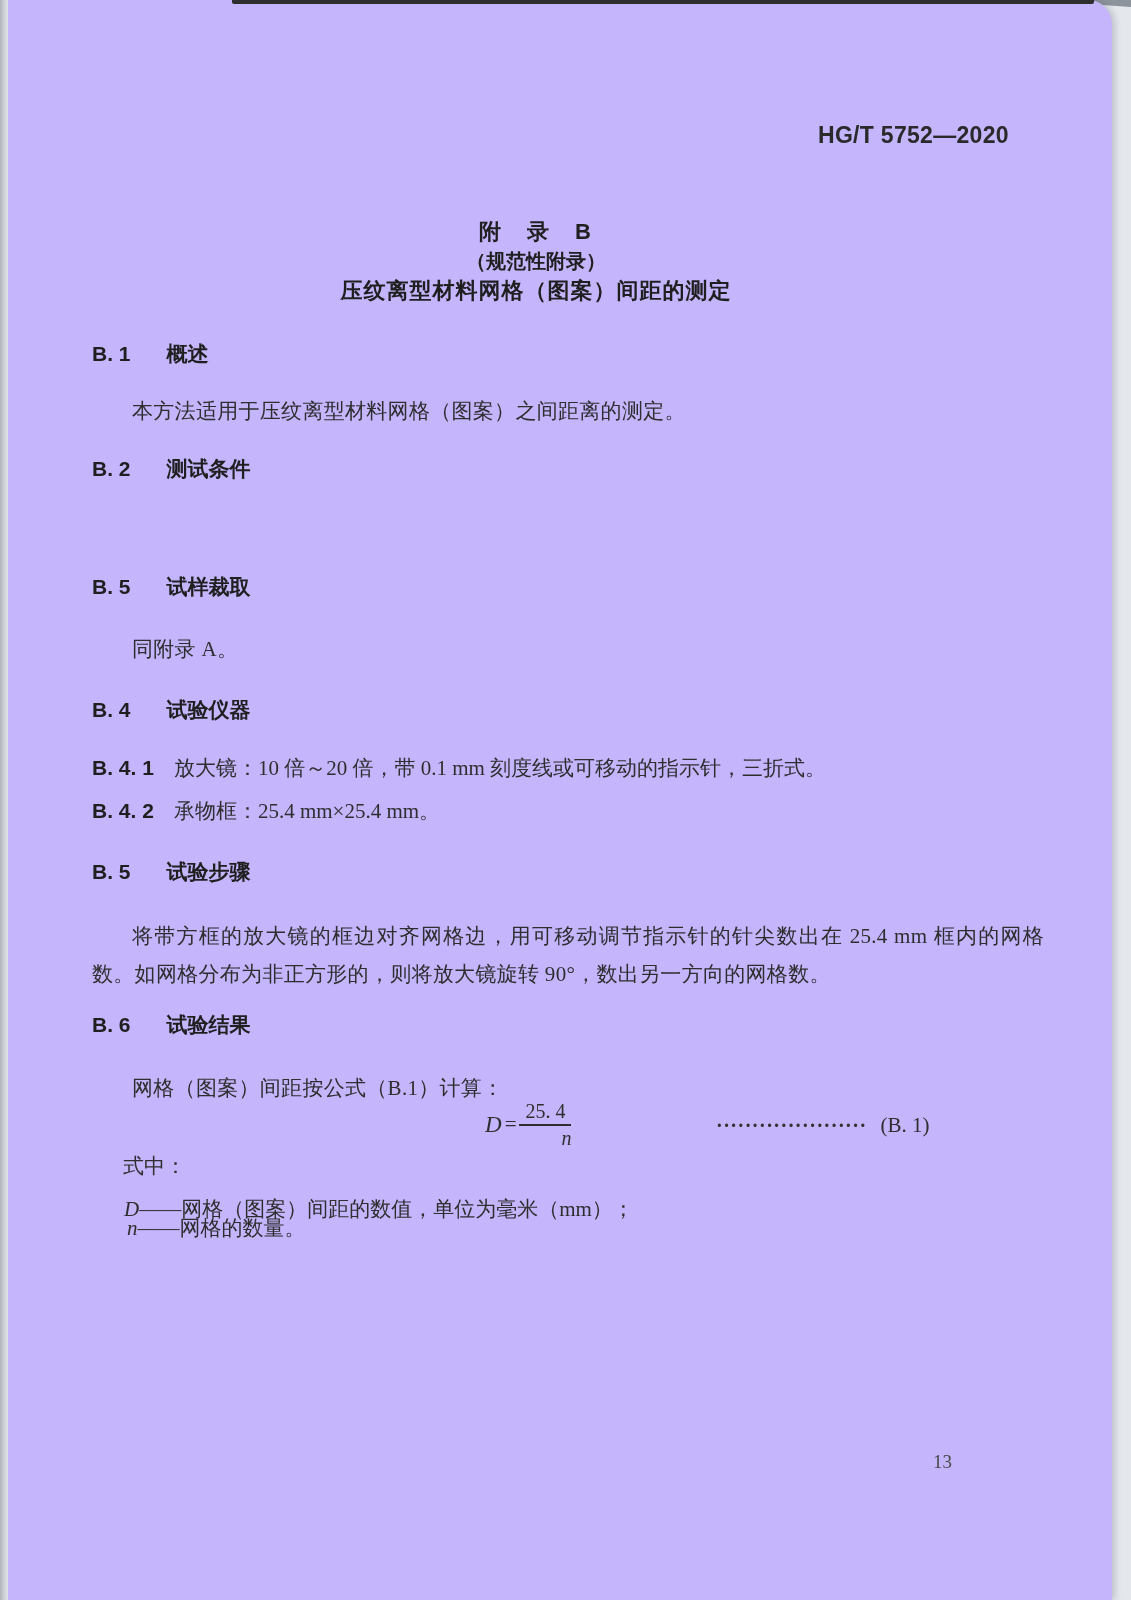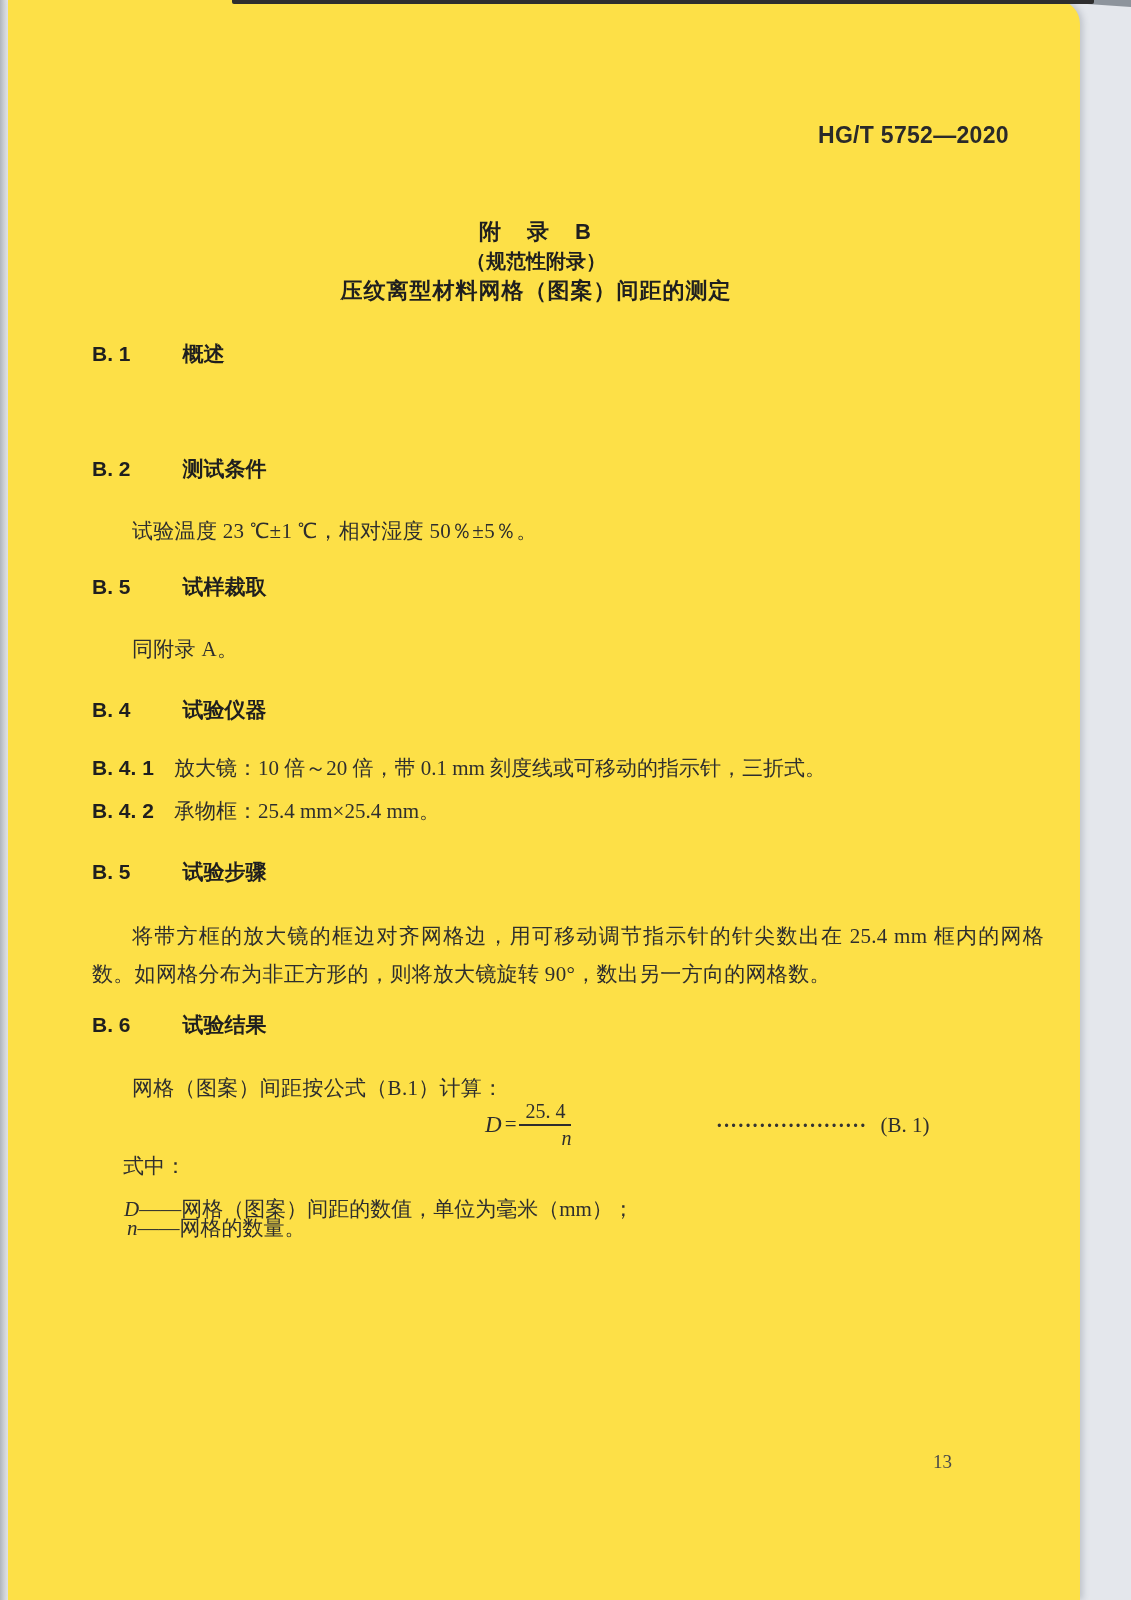--- a/index.html
+++ b/index.html
@@ -28,23 +28,24 @@
     left: 1062px; top: -4px;
     width: 80px; height: 9px;
     background: #8d949c;
     transform: rotate(4deg);
   }
   
   .page {
     position: absolute;
     left: 8px; top: 0;
     width: 1072px; height: 1600px;
-    background: #fde047;
+    background: #c4b5fd;
     border-radius: 0 24px 0 0;
     box-shadow: 3px 0 6px rgba(60, 70, 85, 0.22);
+    padding-left: 32px;
   }
   .top-scan-line {
     position: absolute;
     left: 224px; top: 0;
     width: 862px; height: 4px;
     background: #2e2e2e;
     border-radius: 0 0 2px 2px;
   }
   
   .sans-bold {
@@ -69,21 +70,21 @@
   }
   .title-l1 { position: absolute; top: 217px; width: 100%; font-size: 22px; letter-spacing: 2px; }
   .title-l2 { position: absolute; top: 248px; width: 100%; font-size: 20px; }
   .title-l3 { position: absolute; top: 276px; width: 100%; font-size: 22px; letter-spacing: 1px; }
   .section-heading {
     position: absolute;
     left: 84px;
     font-size: 21px;
     white-space: nowrap;
   }
-  .section-heading .sec-title { margin-left: 52px; }
+  .section-heading .sec-title { margin-left: 36px; }
   .body-text {
     position: absolute;
     left: 84px;
     width: 952px;
     font-size: 21px;
     color: #2e2e2e;
     line-height: 38px;
     letter-spacing: 0.3px;
   }
   .indent { text-indent: 40px; }
@@ -179,25 +180,25 @@
 
     <div class="title-block">
       <div class="title-l1 sans-bold">附　录　B</div>
       <div class="title-l2 sans-bold">（规范性附录）</div>
       <div class="title-l3 sans-bold">压纹离型材料网格（图案）间距的测定</div>
     </div>
 
     <div class="section-heading sans-bold" style="top:340px">
       <span class="sec-num">B. 1</span><span class="sec-title">概述</span>
     </div>
+    <div class="body-text indent" style="top:392px">本方法适用于压纹离型材料网格（图案）之间距离的测定。</div>
 
     <div class="section-heading sans-bold" style="top:455px">
       <span class="sec-num">B. 2</span><span class="sec-title">测试条件</span>
     </div>
-    <div class="body-text indent" style="top:512px">试验温度 23 ℃±1 ℃，相对湿度 50％±5％。</div>
 
     <div class="section-heading sans-bold" style="top:573px">
       <span class="sec-num">B. 5</span><span class="sec-title">试样裁取</span>
     </div>
     <div class="body-text indent" style="top:630px">同附录 A。</div>
 
     <div class="section-heading sans-bold" style="top:696px">
       <span class="sec-num">B. 4</span><span class="sec-title">试验仪器</span>
     </div>
     <div class="item-row" style="top:754px">

